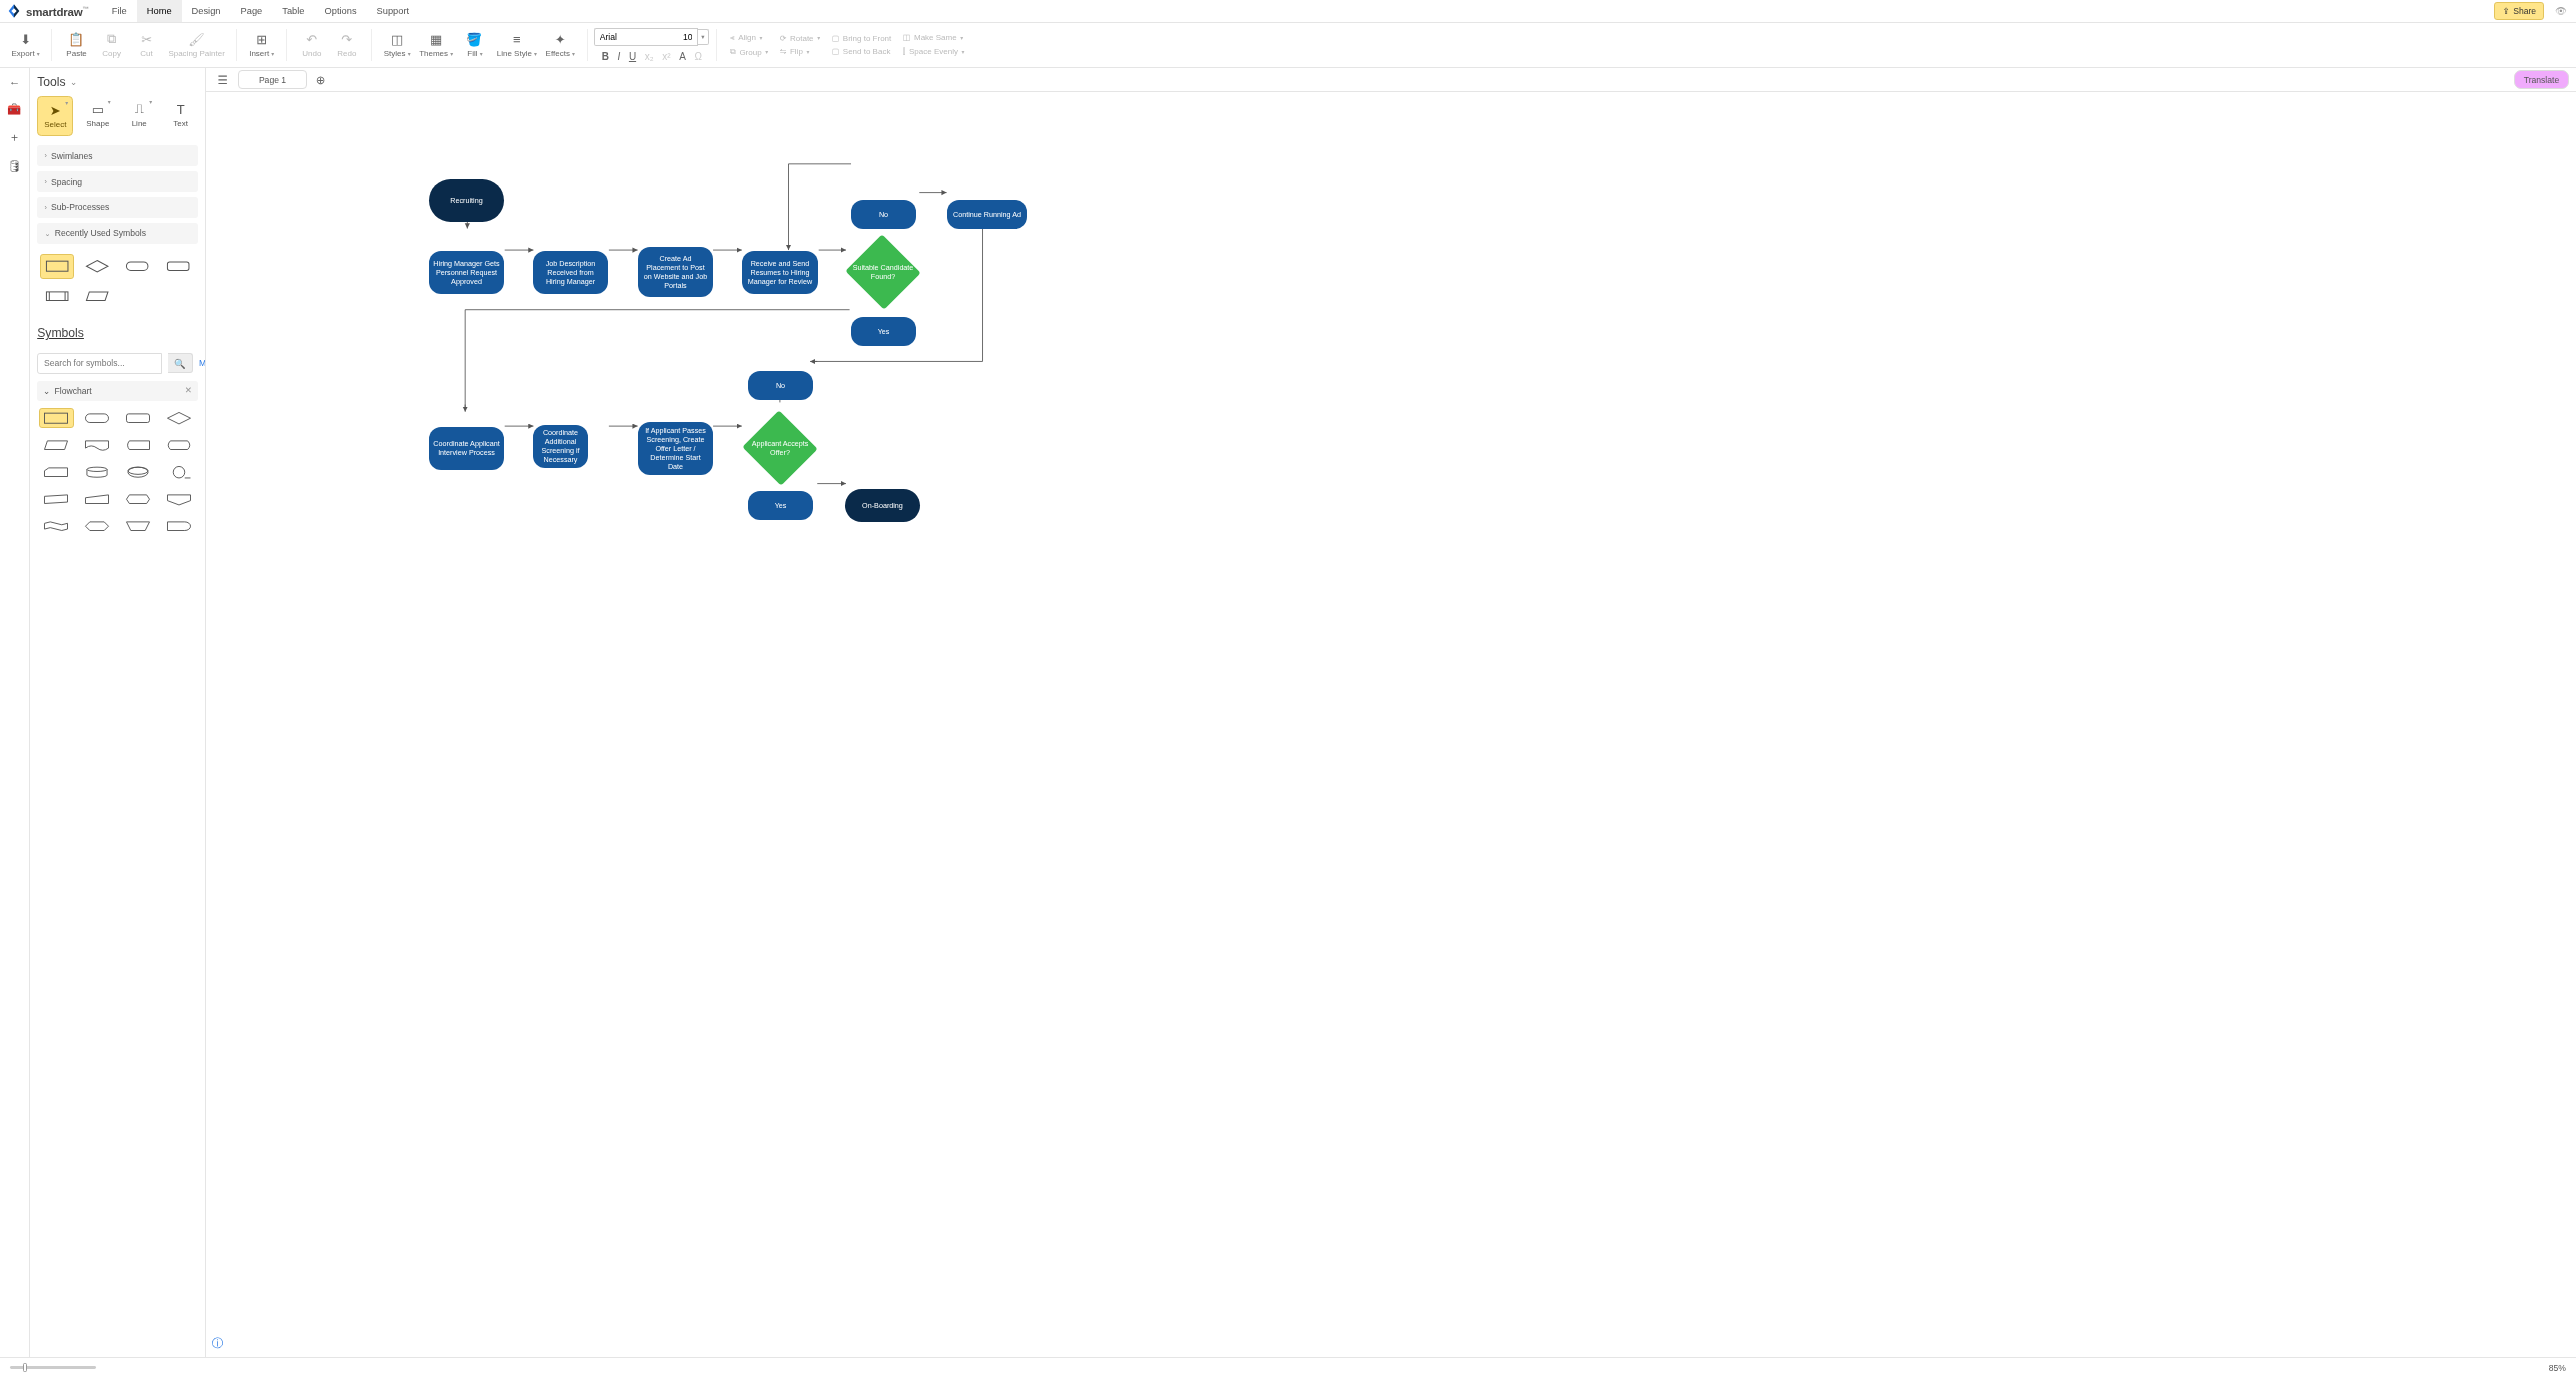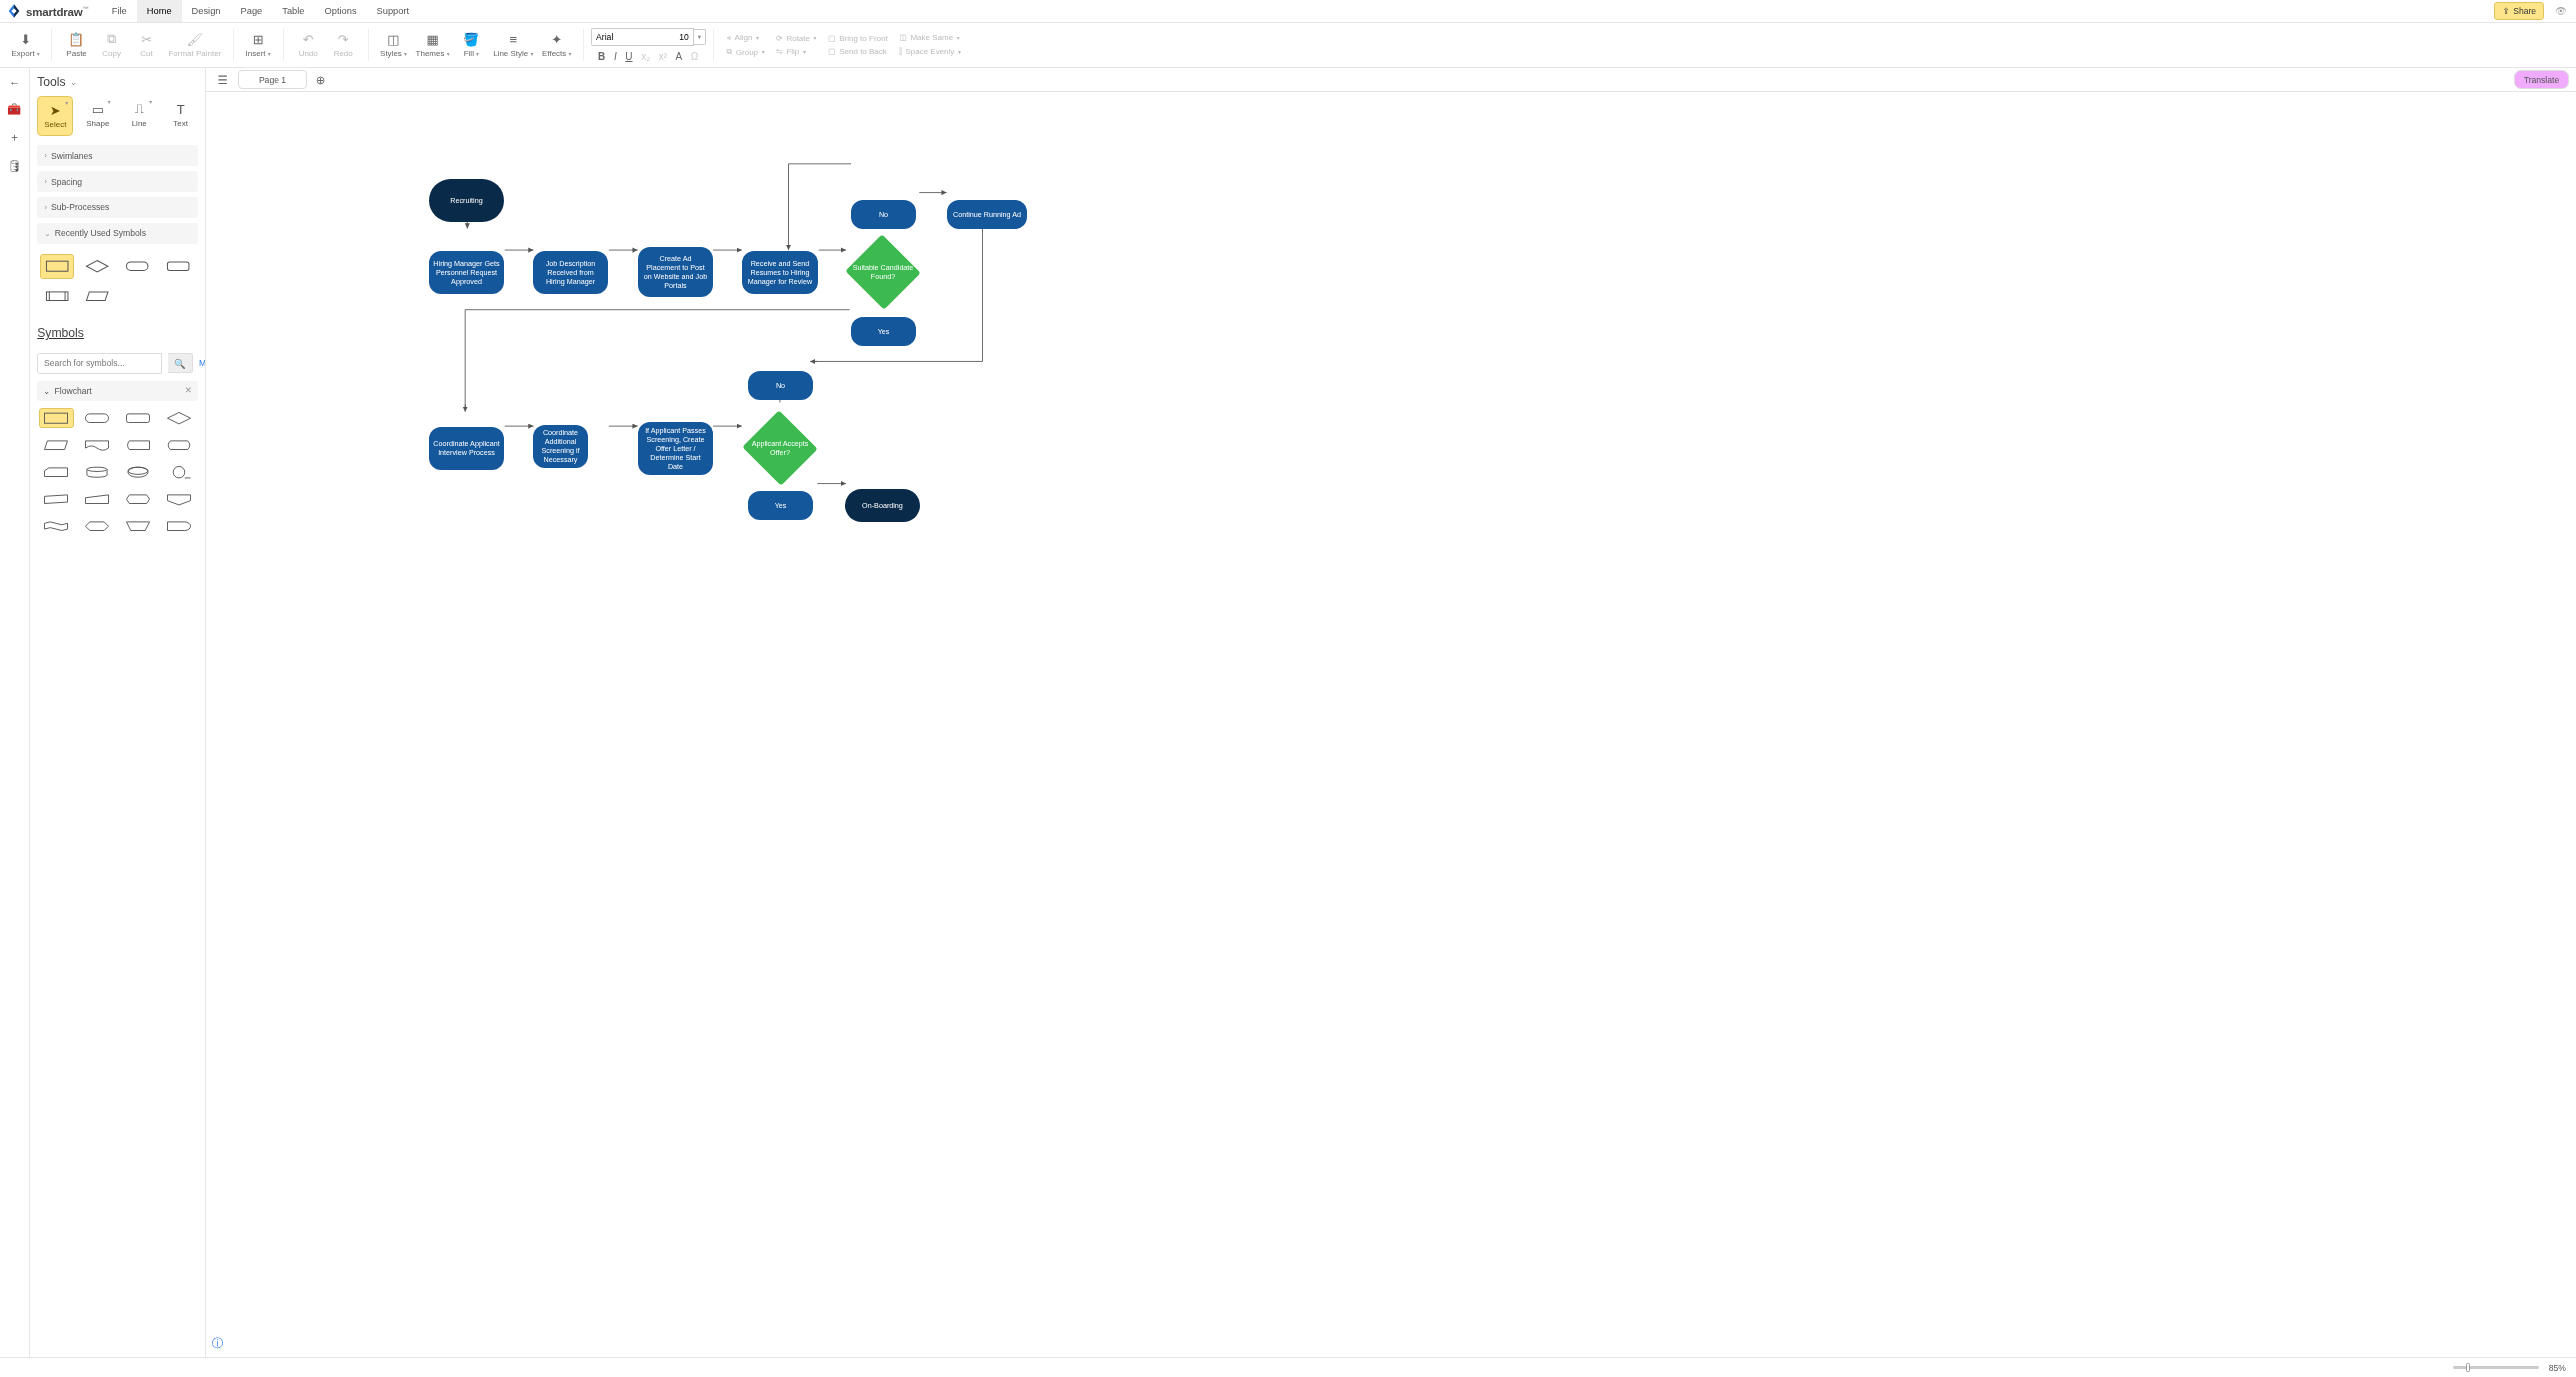--- a/index.html
+++ b/index.html
@@ -87,21 +87,21 @@
 .node { position: absolute; display: flex; align-items: center; justify-content: center; text-align: center; font-size: 7.2px; line-height: 1.25; color: #fff; padding: 4.3px; cursor: move; }
 .node.process { background: #15579b; border-radius: 12px; }
 .node.terminal { background: #0a2a4a; border-radius: 718px; }
 .node.decision { background: transparent; }
 .node.decision .diamond { position: absolute; inset: 0; background: #3cb94f; transform: rotate(45deg) scale(0.72); border-radius: 4.3px; }
 .node.decision .dtxt { position: relative; z-index: 1; }
 .arrow-svg { position: absolute; inset: 0; pointer-events: none; }
 .arrow-svg line, .arrow-svg polyline { stroke: #555; stroke-width: 1.2; fill: none; }
 
 
-.bottom-bar { height: 20px; background: #fff; border-top: 0.7px solid #e5e5e5; display: flex; align-items: center; justify-content: flex-end; padding: 0 10px; gap: 10px; font-size: 8.6px; color: #555; }
+.bottom-bar { height: 20px; background: #fff; border-top: 0.7px solid #e5e5e5; display: flex; align-items: center; justify-content: space-between; padding: 0 10px; gap: 10px; font-size: 8.6px; color: #555; }
 .zoom-slider { width: 86px; height: 2.9px; background: #ccc; border-radius: 1.4px; position: relative; }
 .zoom-slider .thumb { position: absolute; top: -2.9px; left: 13px; width: 4.3px; height: 8.6px; background: #fff; border: 0.7px solid #999; border-radius: 1.4px; cursor: pointer; }
 .help-badge { position: absolute; bottom: 5.8px; left: 5.8px; color: #2c7be5; font-size: 11.5px; cursor: pointer; }
 </style>
 </head>
 <body>
 
 <div class="menubar">
   <div class="logo">
     <svg class="logo-icon" viewBox="0 0 24 24">
@@ -149,21 +149,21 @@
     <div class="ribbon-btn disabled">
         <span class="icon">⧉</span>
         <span class="lbl">Copy</span>
       </div>
     <div class="ribbon-btn disabled">
         <span class="icon">✂</span>
         <span class="lbl">Cut</span>
       </div>
     <div class="ribbon-btn disabled">
         <span class="icon">🖌</span>
-        <span class="lbl">Format Painter</span>
+        <span class="lbl">Spacing Painter</span>
       </div>
   </div>
   <div class="ribbon-sep"></div>
   <div class="ribbon-group">
     <div class="ribbon-btn">
         <span class="icon">⊞</span>
         <span class="lbl">
           <span>Insert</span>
           <span class="caret">▾</span>
         </span>

